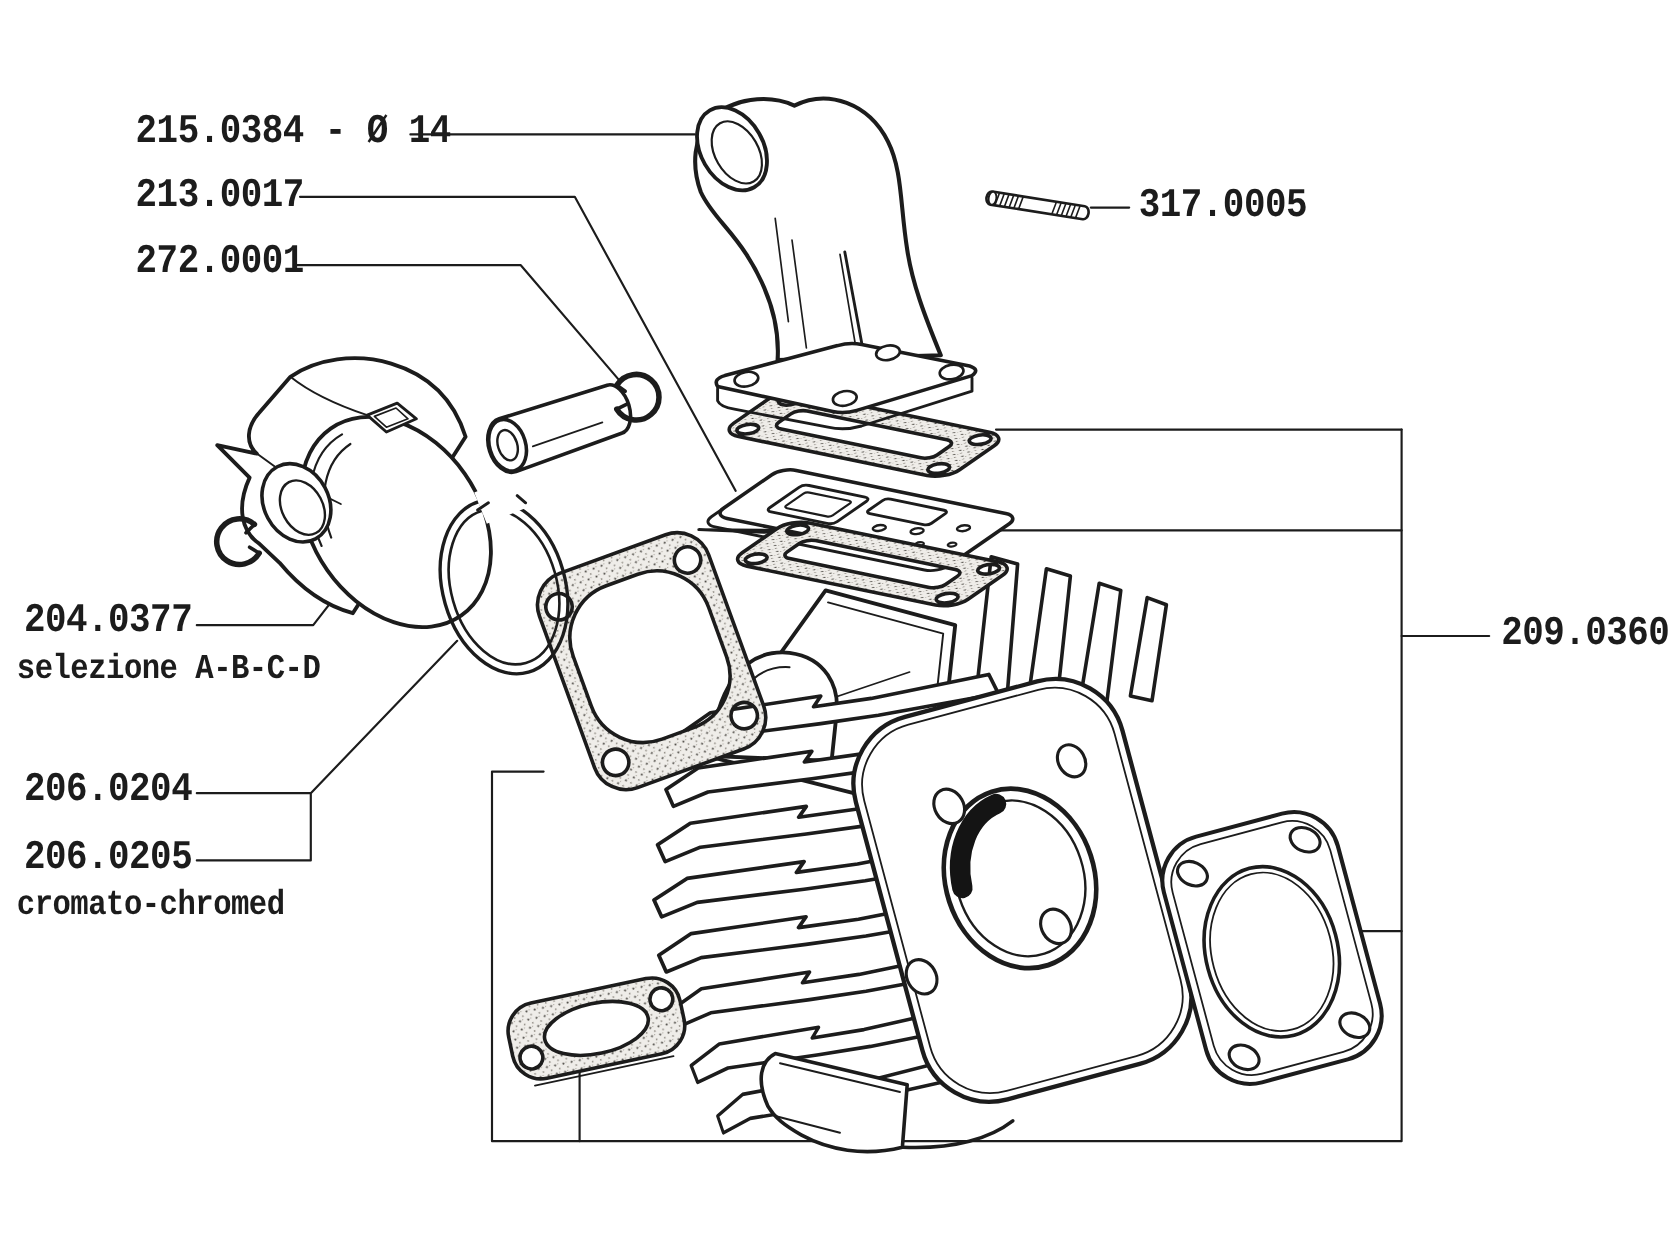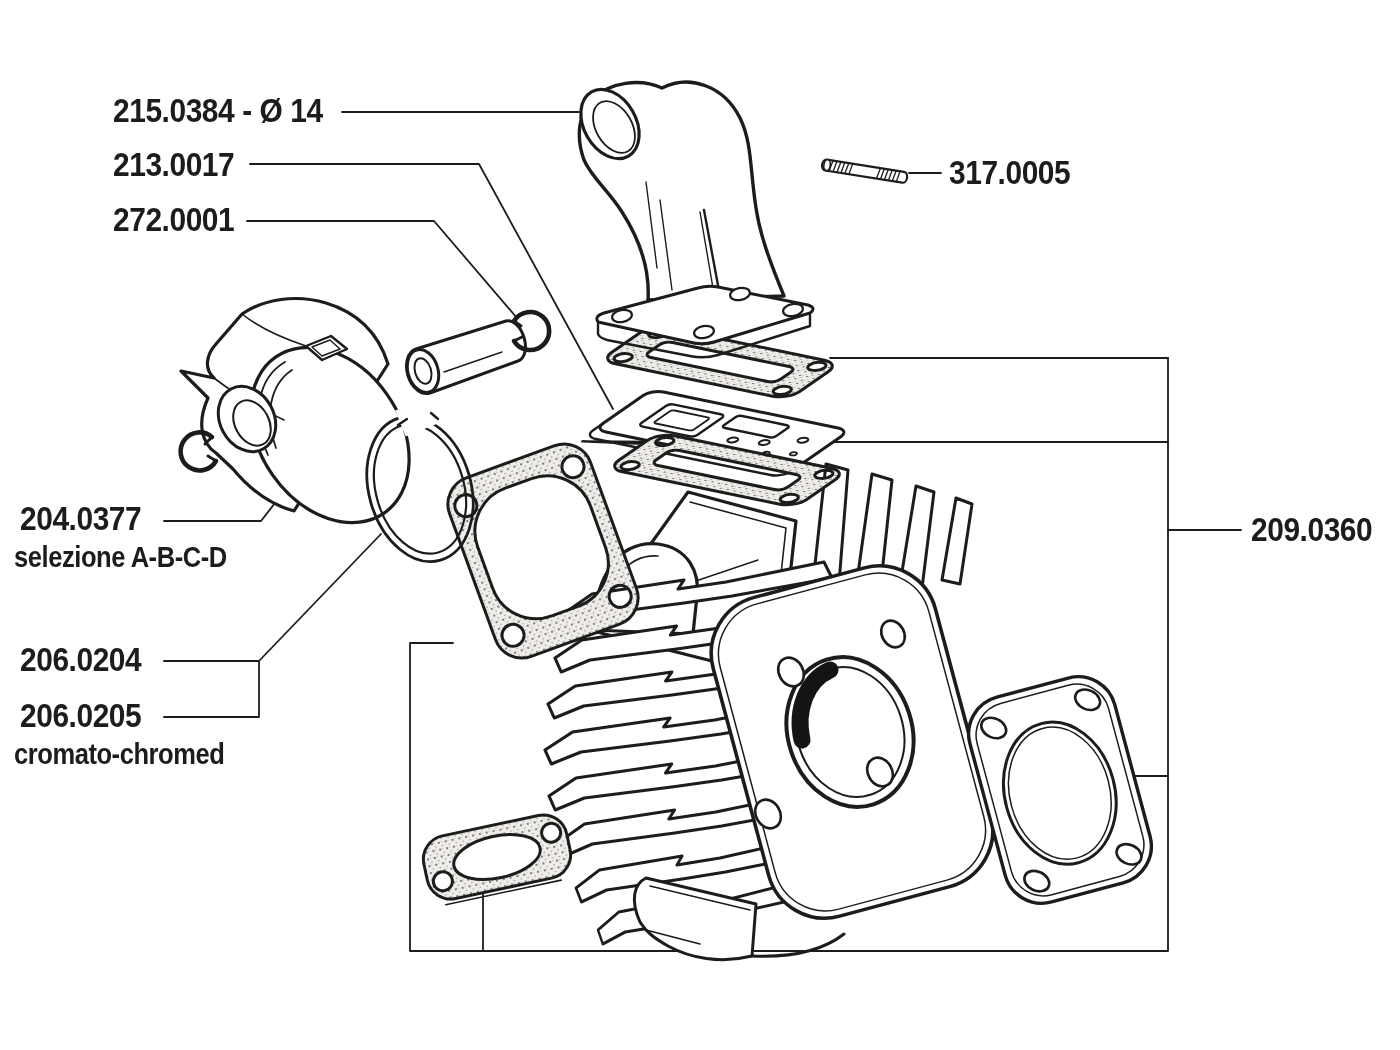--- a/index.html
+++ b/index.html
@@ -1,17 +1,17 @@
 <!DOCTYPE html>
 <html><head>
 <meta charset="utf-8">
 <style>
   html,body{margin:0;padding:0;background:#ffffff;}
   .canvas{position:relative;width:1400px;height:1050px;background:#ffffff;overflow:hidden;
-          font-family:Liberation Sans, sans-serif;}
+          font-family:Liberation Mono, monospace;}
   .artwork{position:absolute;left:0;top:0;}
   .lbl{position:absolute;font-weight:700;font-size:34px;letter-spacing:-0.5px;color:#1c1c1c;
        white-space:nowrap;transform:scaleX(0.88);transform-origin:left top;line-height:1;}
   .lbl.sub{font-size:29px;}
 </style>
 </head>
 <body>
 
 <div class="canvas">
 

